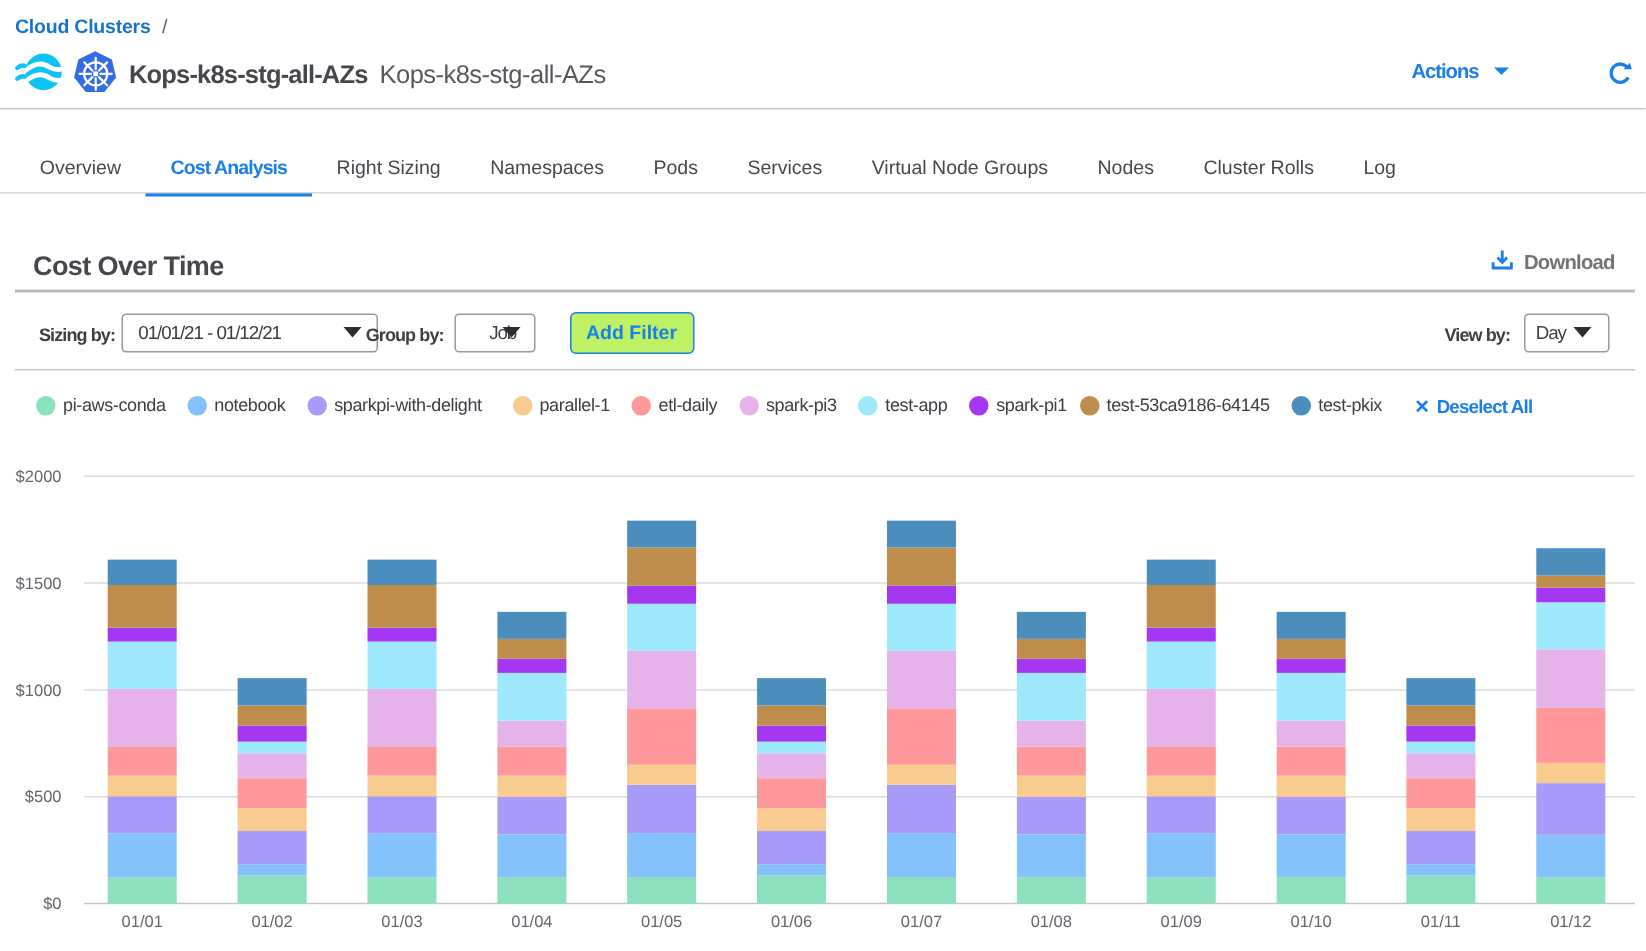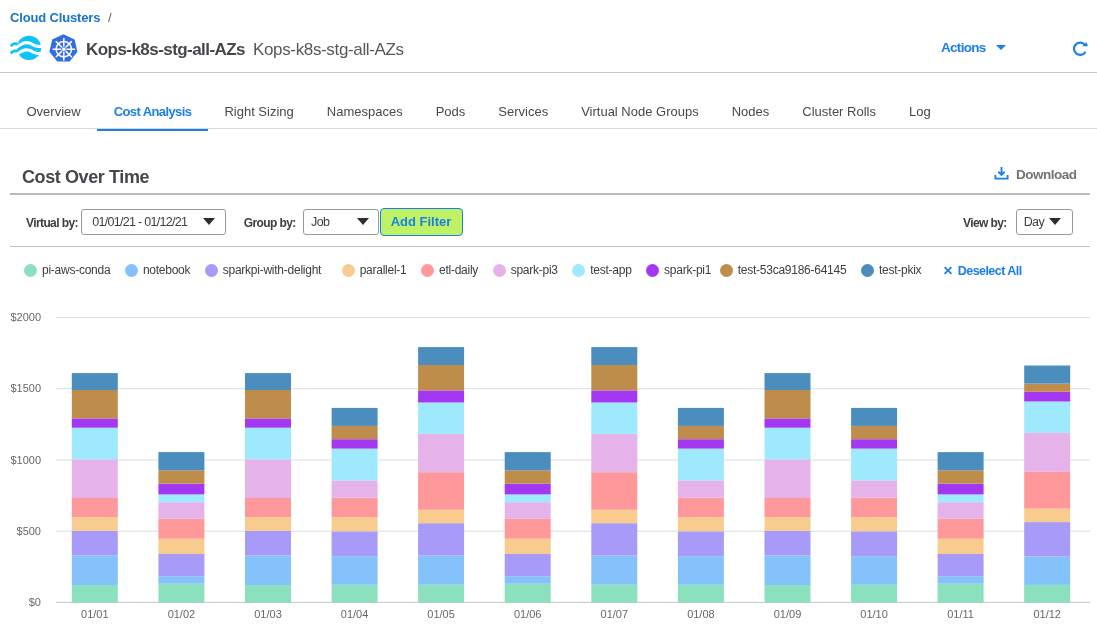--- a/index.html
+++ b/index.html
@@ -77,24 +77,24 @@
 <div class="tabline"></div>
 
 <div class="sec-title">Cost Over Time</div>
 <svg class="abs" style="left:993.5px;top:165.5px" width="15" height="15" viewBox="0 0 16 16">
   <path d="M8 1 v8 M4.6 6 l3.4 3.6 3.4-3.6" fill="none" stroke="#1a7fe8" stroke-width="2"></path>
   <path d="M1.5 9.5 v4 h13 v-4" fill="none" stroke="#1a7fe8" stroke-width="2"></path>
 </svg>
 <div class="download">Download</div>
 <div class="divider2"></div>
 
-<div class="flabel" style="left:26px">Virtual by:</div>
-<div class="selbox" style="left:80.7px; width:145px; padding-left:10.5px;">01/01/21 - 01/12/21<span class="selcaret" style="right:9.5px"></span></div>
+<div class="flabel" style="left:26px">Sizing by:</div>
+<div class="selbox" style="left:80.7px; width:171px; padding-left:10.5px;">01/01/21 - 01/12/21<span class="selcaret" style="right:9.5px"></span></div>
 <div class="flabel" style="left:243.8px">Group by:</div>
-<div class="selbox" style="left:303.1px; width:76px; padding-left:7px;">Job<span class="selcaret" style="right:9.5px"></span></div>
+<div class="selbox" style="left:303.1px; width:54px; padding-left:22px;">Job<span class="selcaret" style="right:9.5px"></span></div>
 <div class="addfilter">Add Filter</div>
 <div class="flabel" style="left:963px">View by:</div>
 <div class="selbox" style="left:1015.8px; width:57.5px; padding-left:7px;">Day<span class="selcaret" style="right:11px"></span></div>
 <div class="divider3"></div>
 
 <div class="legend">
 <span class="li"><span class="dot" style="background:#8BE0BE"></span>pi-aws-conda</span>
 <span class="li"><span class="dot" style="background:#85C1FB"></span>notebook</span>
 <span class="li"><span class="dot" style="background:#A79AF8"></span>sparkpi-with-delight</span>
 <span class="li" style="margin-left:6px"><span class="dot" style="background:#F8CC8E"></span>parallel-1</span>

